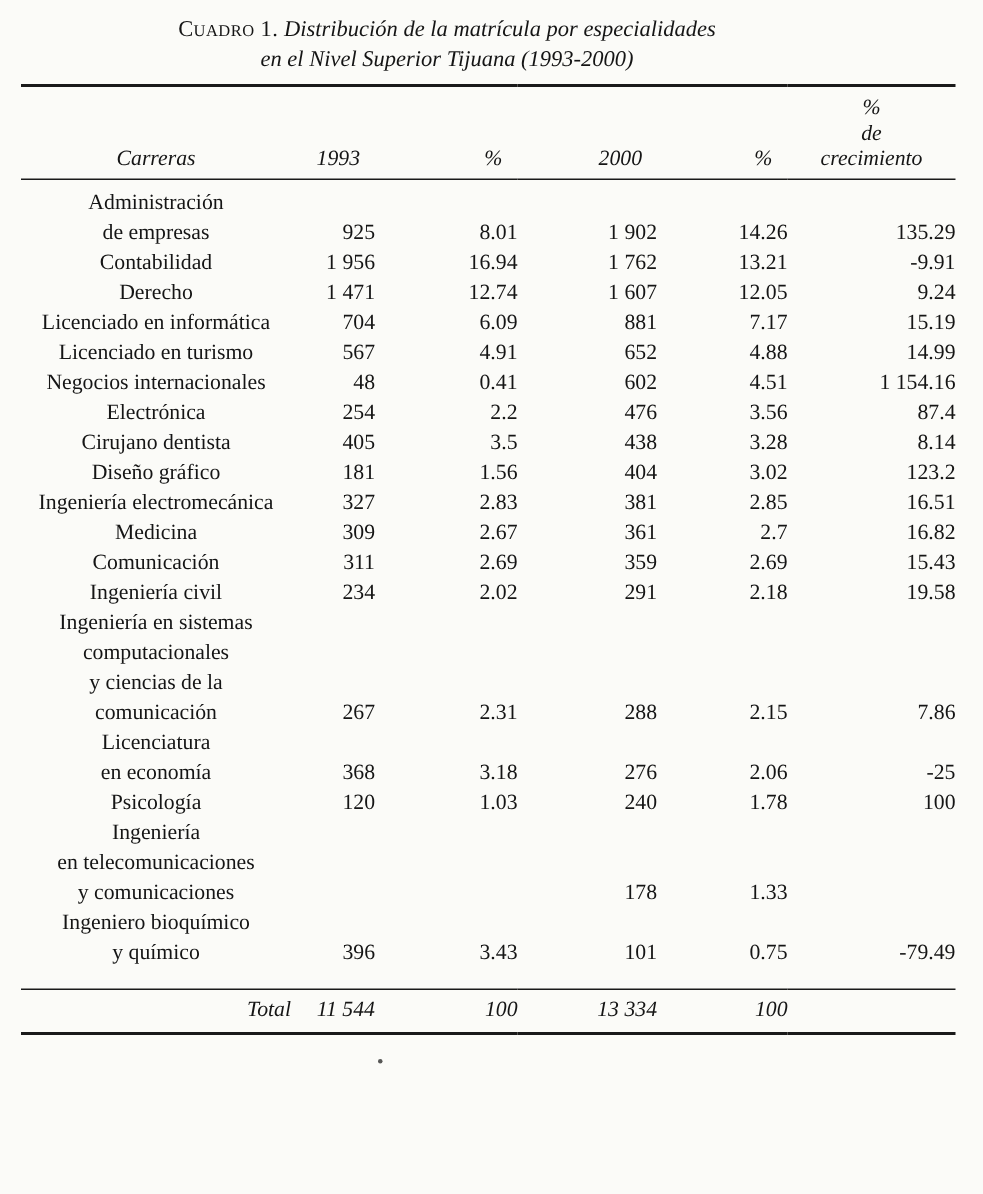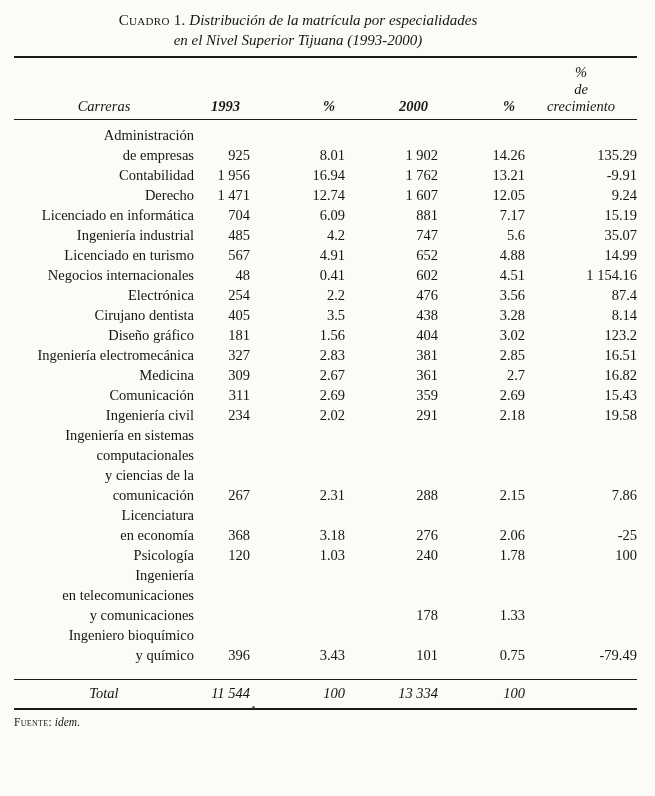--- a/index.html
+++ b/index.html
@@ -28,36 +28,36 @@
 
   th {
     font-weight: normal; font-style: italic;
     vertical-align: bottom;
     border-top: 2px solid #1a1a1a;
     border-bottom: 1px solid #1a1a1a;
     padding: 6px 0 4px 0;
     font-size: 14.5px; line-height: 17px;
   }
   th.h-name { text-align: center; }
-  th.h-num  { text-align: right; padding-right: 10px; font-weight: bold; }
+  th.h-num  { text-align: right; padding-right: 10px; }
   th.h-growth { text-align: center; white-space: pre-line; }
 
   td { font-size: 14.5px; line-height: 20px; vertical-align: bottom; }
-  td.c-name { text-align: right; margin-top: 24px; }
+  td.c-name { text-align: center; margin-top: 24px; }
   td.c-num  { text-align: right; }
   tbody tr:first-child td { padding-top: 5px; }
   tbody tr:last-child td { padding-bottom: 14px; }
 
   tfoot td {
     border-top: 1px solid #1a1a1a;
     border-bottom: 2px solid #1a1a1a;
     font-style: italic;
     padding: 3px 0 5px 0;
   }
-  td.t-name { text-align: center; }
+  td.t-name { text-align: right; }
 
   .source { margin-top: 5px; font-size: 11.5px; line-height: 15px; }
 
   .artifact-dot {
     position: absolute; left: 252px; top: 706px;
     width: 3px; height: 3px; border-radius: 50%;
     background: #3a3a3a; opacity: 0.85;
   }
 </style>
 </head>
@@ -131,30 +131,20 @@
             <div>Licenciado en informática</div>
           </td>
           <td class="c-num">704</td>
           <td class="c-num">6.09</td>
           <td class="c-num">881</td>
           <td class="c-num">7.17</td>
           <td class="c-num">15.19</td>
         </tr>
         <tr>
           <td class="c-name">
-            <div>Ingeniería industrial</div>
-          </td>
-          <td class="c-num">485</td>
-          <td class="c-num">4.2</td>
-          <td class="c-num">747</td>
-          <td class="c-num">5.6</td>
-          <td class="c-num">35.07</td>
-        </tr>
-        <tr>
-          <td class="c-name">
             <div>Licenciado en turismo</div>
           </td>
           <td class="c-num">567</td>
           <td class="c-num">4.91</td>
           <td class="c-num">652</td>
           <td class="c-num">4.88</td>
           <td class="c-num">14.99</td>
         </tr>
         <tr>
           <td class="c-name">
@@ -299,20 +289,16 @@
         <td class="t-name">Total</td>
         <td class="c-num">11 544</td>
         <td class="c-num">100</td>
         <td class="c-num">13 334</td>
         <td class="c-num">100</td>
         <td class="c-num"></td>
       </tr>
     </tfoot>
   </table>
 
-  <div class="source">
-    <span class="smallcaps">Fuente:</span>
-    <span class="ital">idem.</span>
-  </div>
 
   <div class="artifact-dot"></div>
 
 </div>
 
 </body></html>

